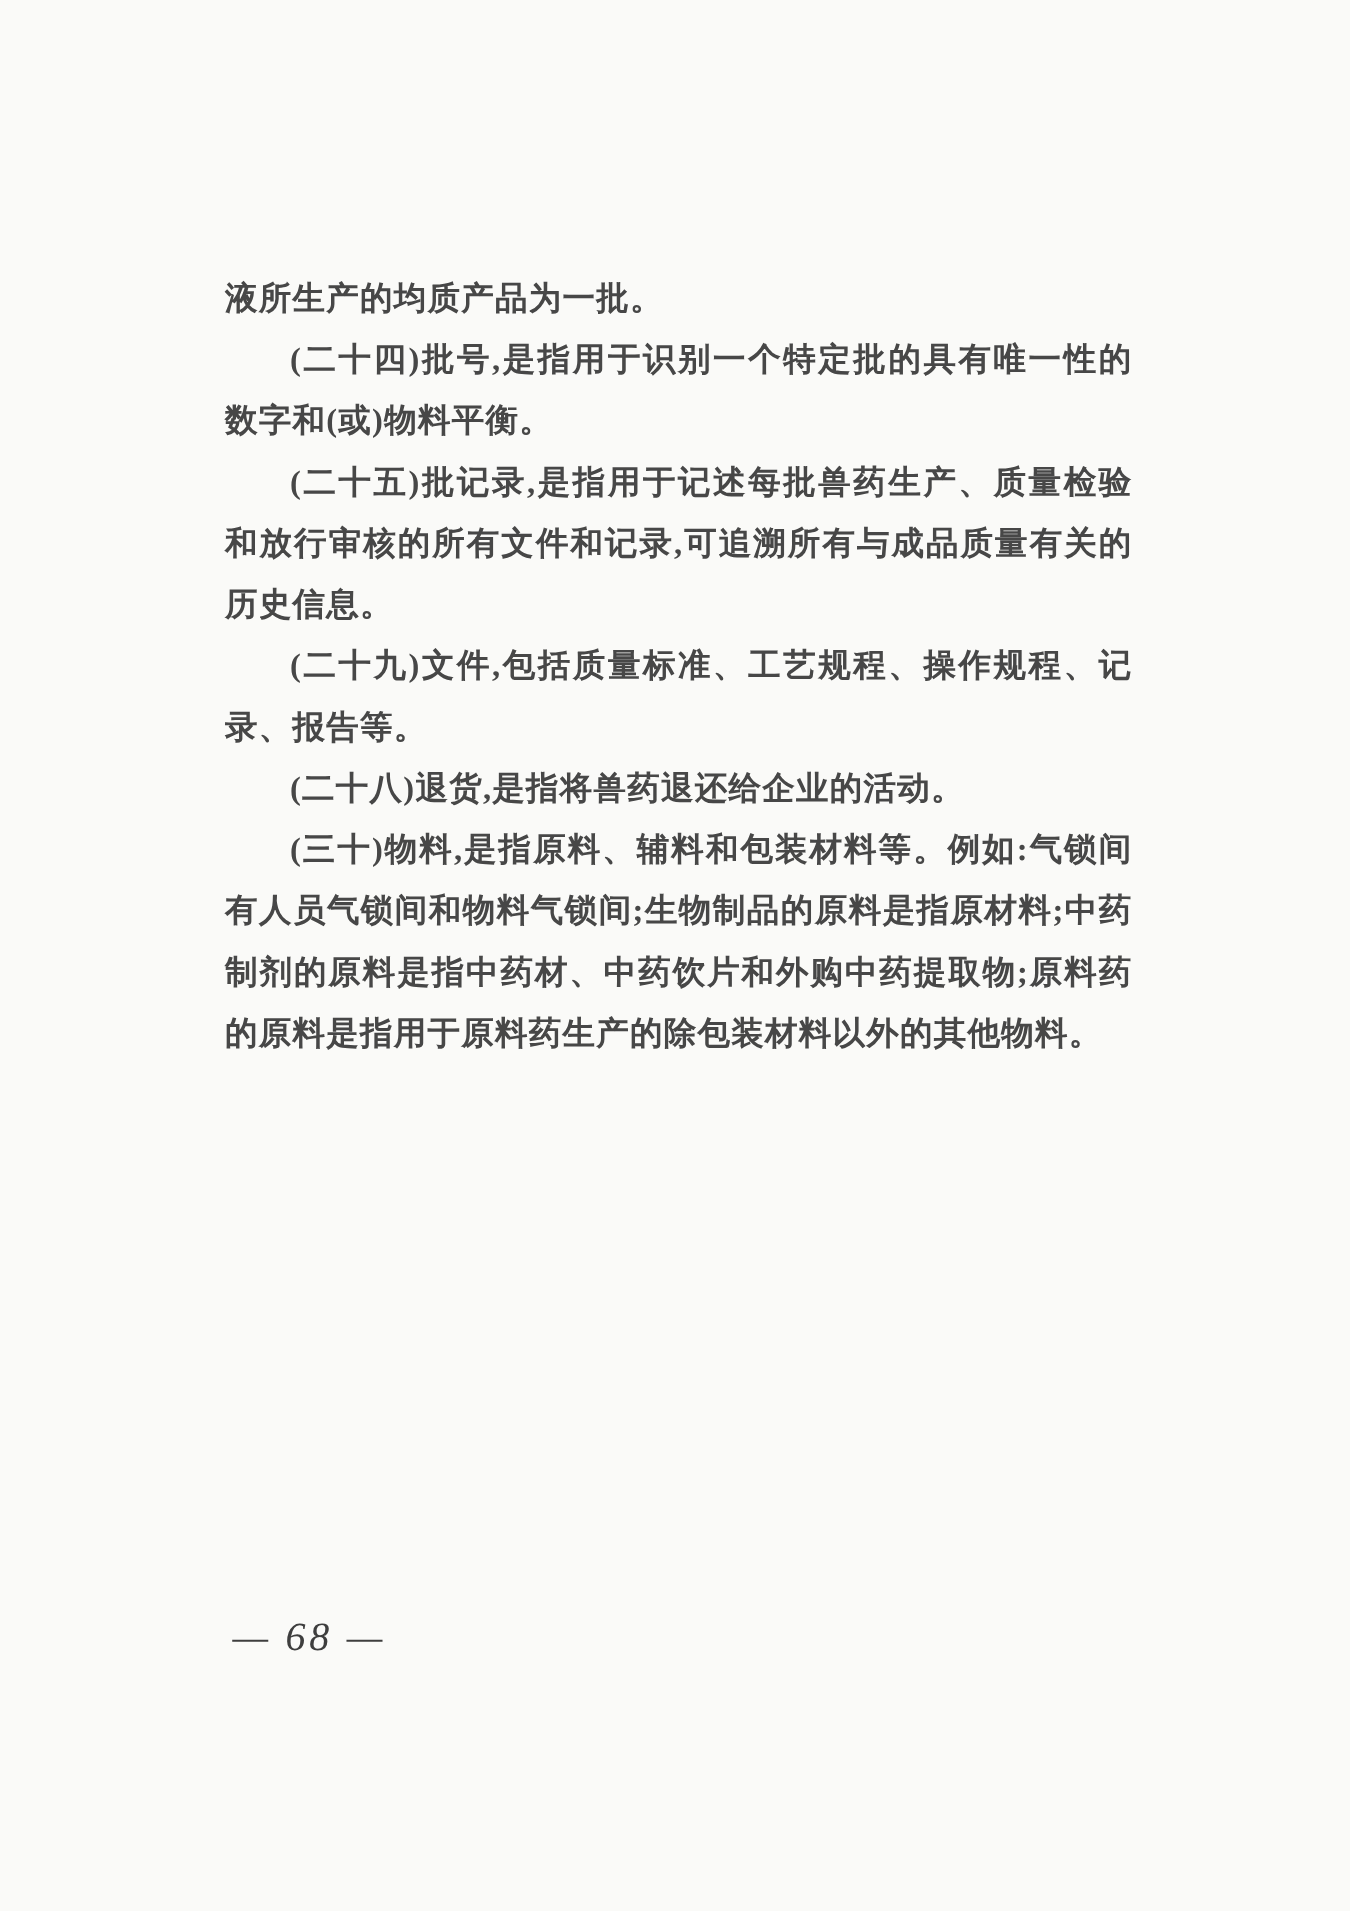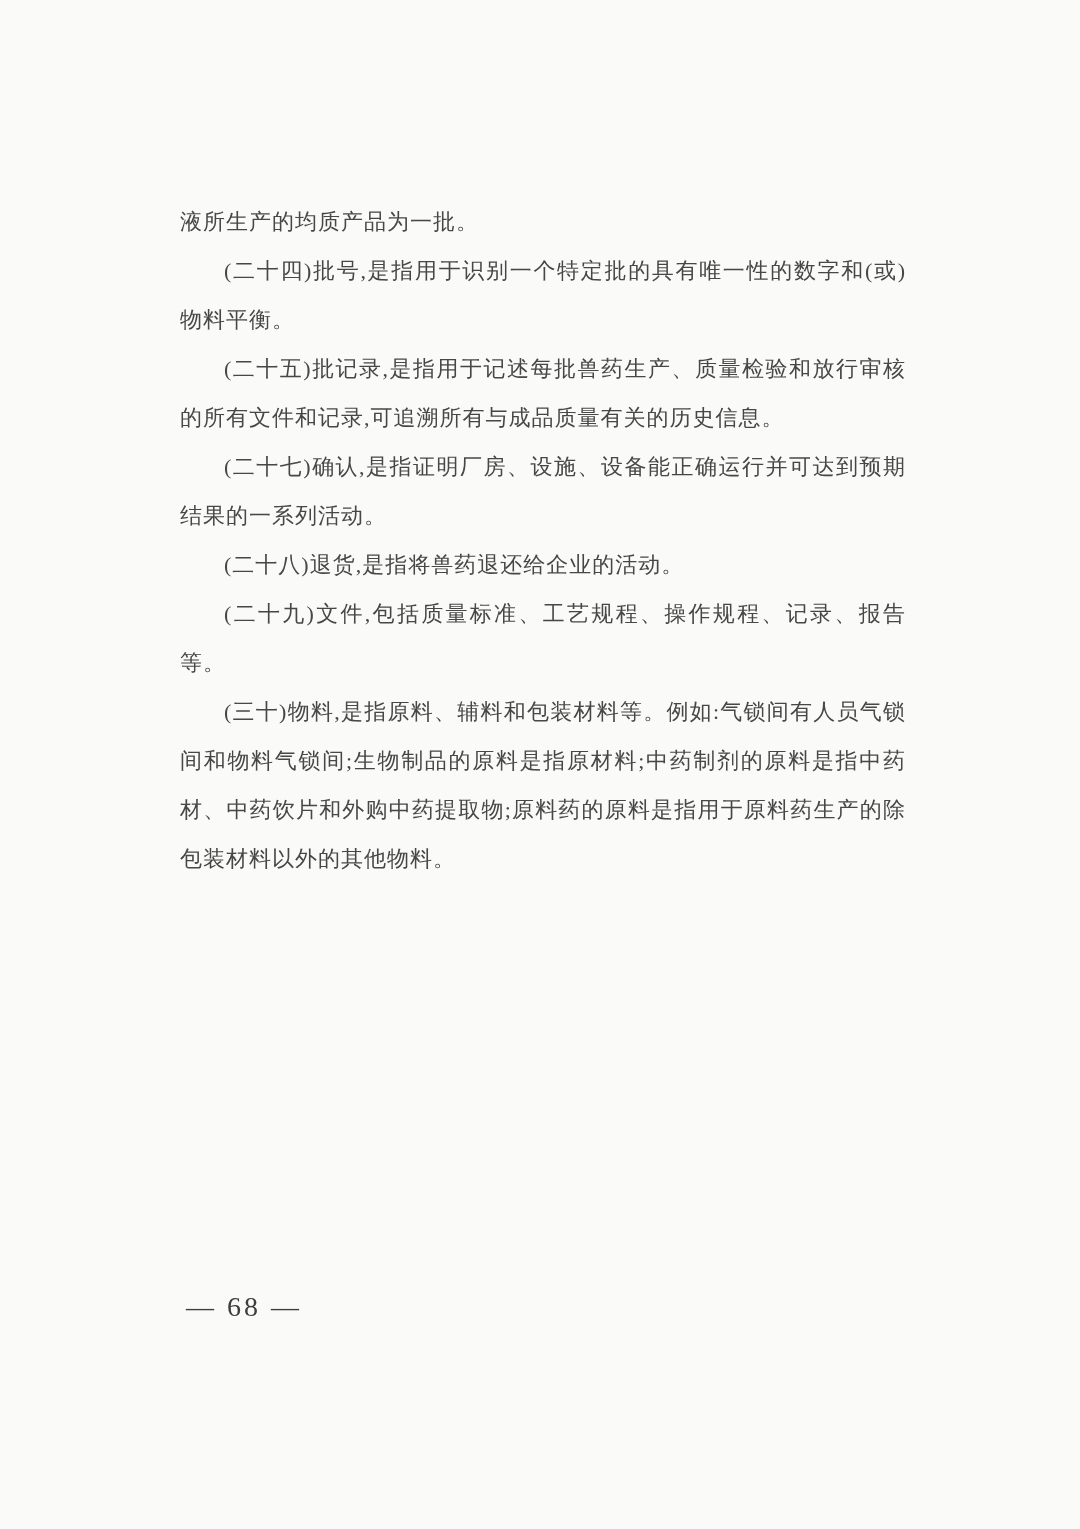--- a/index.html
+++ b/index.html
@@ -16,57 +16,57 @@
     overflow: hidden;
   }
   .page {
     position: absolute;
     inset: 0;
     background: #fafaf8;
   }
   .text-block {
     position: absolute;
     left: 180px;
-    top: 197px;
+    top: 214px;
     width: 726px;
-    font-size: 22px;
+    font-size: 26px;
     line-height: 49px;
     text-align: justify;
     text-justify: inter-character;
     letter-spacing: 1px;
-    font-weight: 400;
+    font-weight: 700;
   }
   .text-block p {
     margin: 0;
     padding: 0;
     text-indent: 2em;
   }
   .text-block p.no-indent {
     text-indent: 0;
   }
   .page-number {
     position: absolute;
     left: 186px;
     top: 1291px;
-    font-size: 28px;
+    font-size: 32px;
     letter-spacing: 3px;
     color: #3e3e3e;
     white-space: nowrap;
+    font-style: italic;
   }
 </style>
 </head>
 <body>
 
 <div class="page">
 
   <div class="text-block">
     <p class="no-indent">液所生产的均质产品为一批。</p>
     <p>(二十四)批号,是指用于识别一个特定批的具有唯一性的数字和(或)物料平衡。</p>
     <p>(二十五)批记录,是指用于记述每批兽药生产、质量检验和放行审核的所有文件和记录,可追溯所有与成品质量有关的历史信息。</p>
-    <p>(二十七)确认,是指证明厂房、设施、设备能正确运行并可达到预期结果的一系列活动。</p>
+    <p>(二十九)文件,包括质量标准、工艺规程、操作规程、记录、报告等。</p>
     <p>(二十八)退货,是指将兽药退还给企业的活动。</p>
-    <p>(二十九)文件,包括质量标准、工艺规程、操作规程、记录、报告等。</p>
     <p>(三十)物料,是指原料、辅料和包装材料等。例如:气锁间有人员气锁间和物料气锁间;生物制品的原料是指原材料;中药制剂的原料是指中药材、中药饮片和外购中药提取物;原料药的原料是指用于原料药生产的除包装材料以外的其他物料。</p>
   </div>
 
   <div class="page-number">— 68 —</div>
 
 </div>
 
 </body></html>

